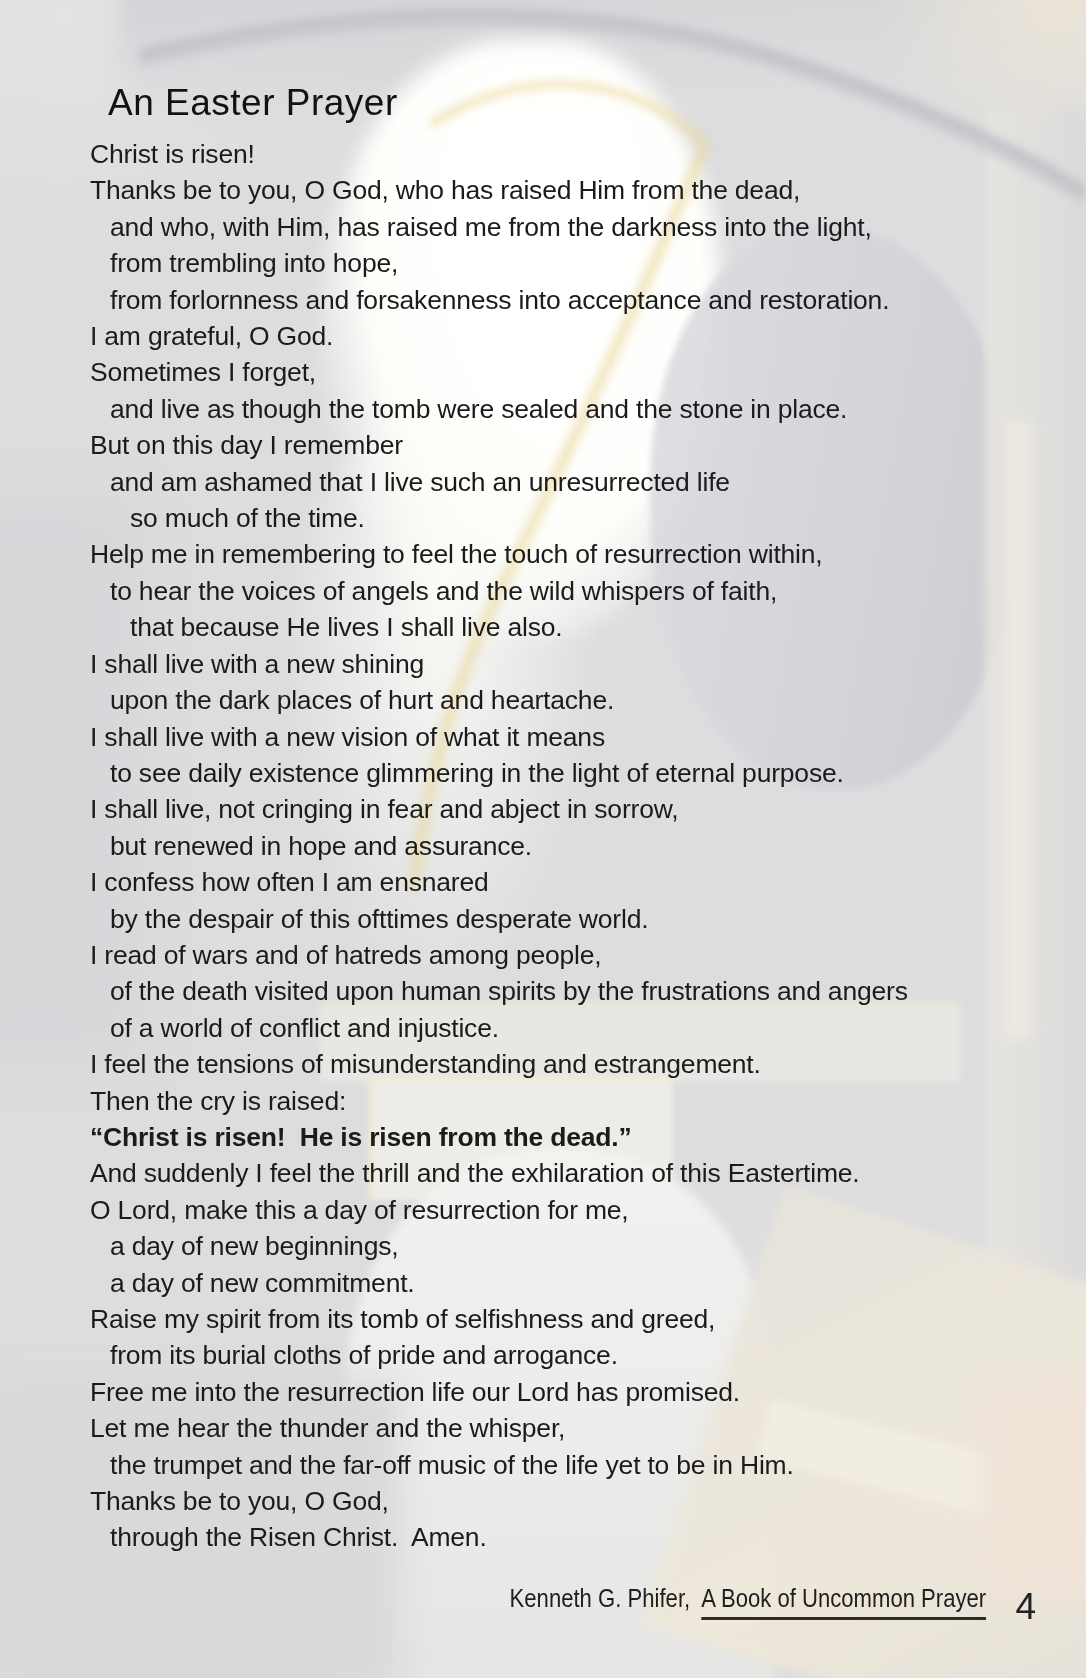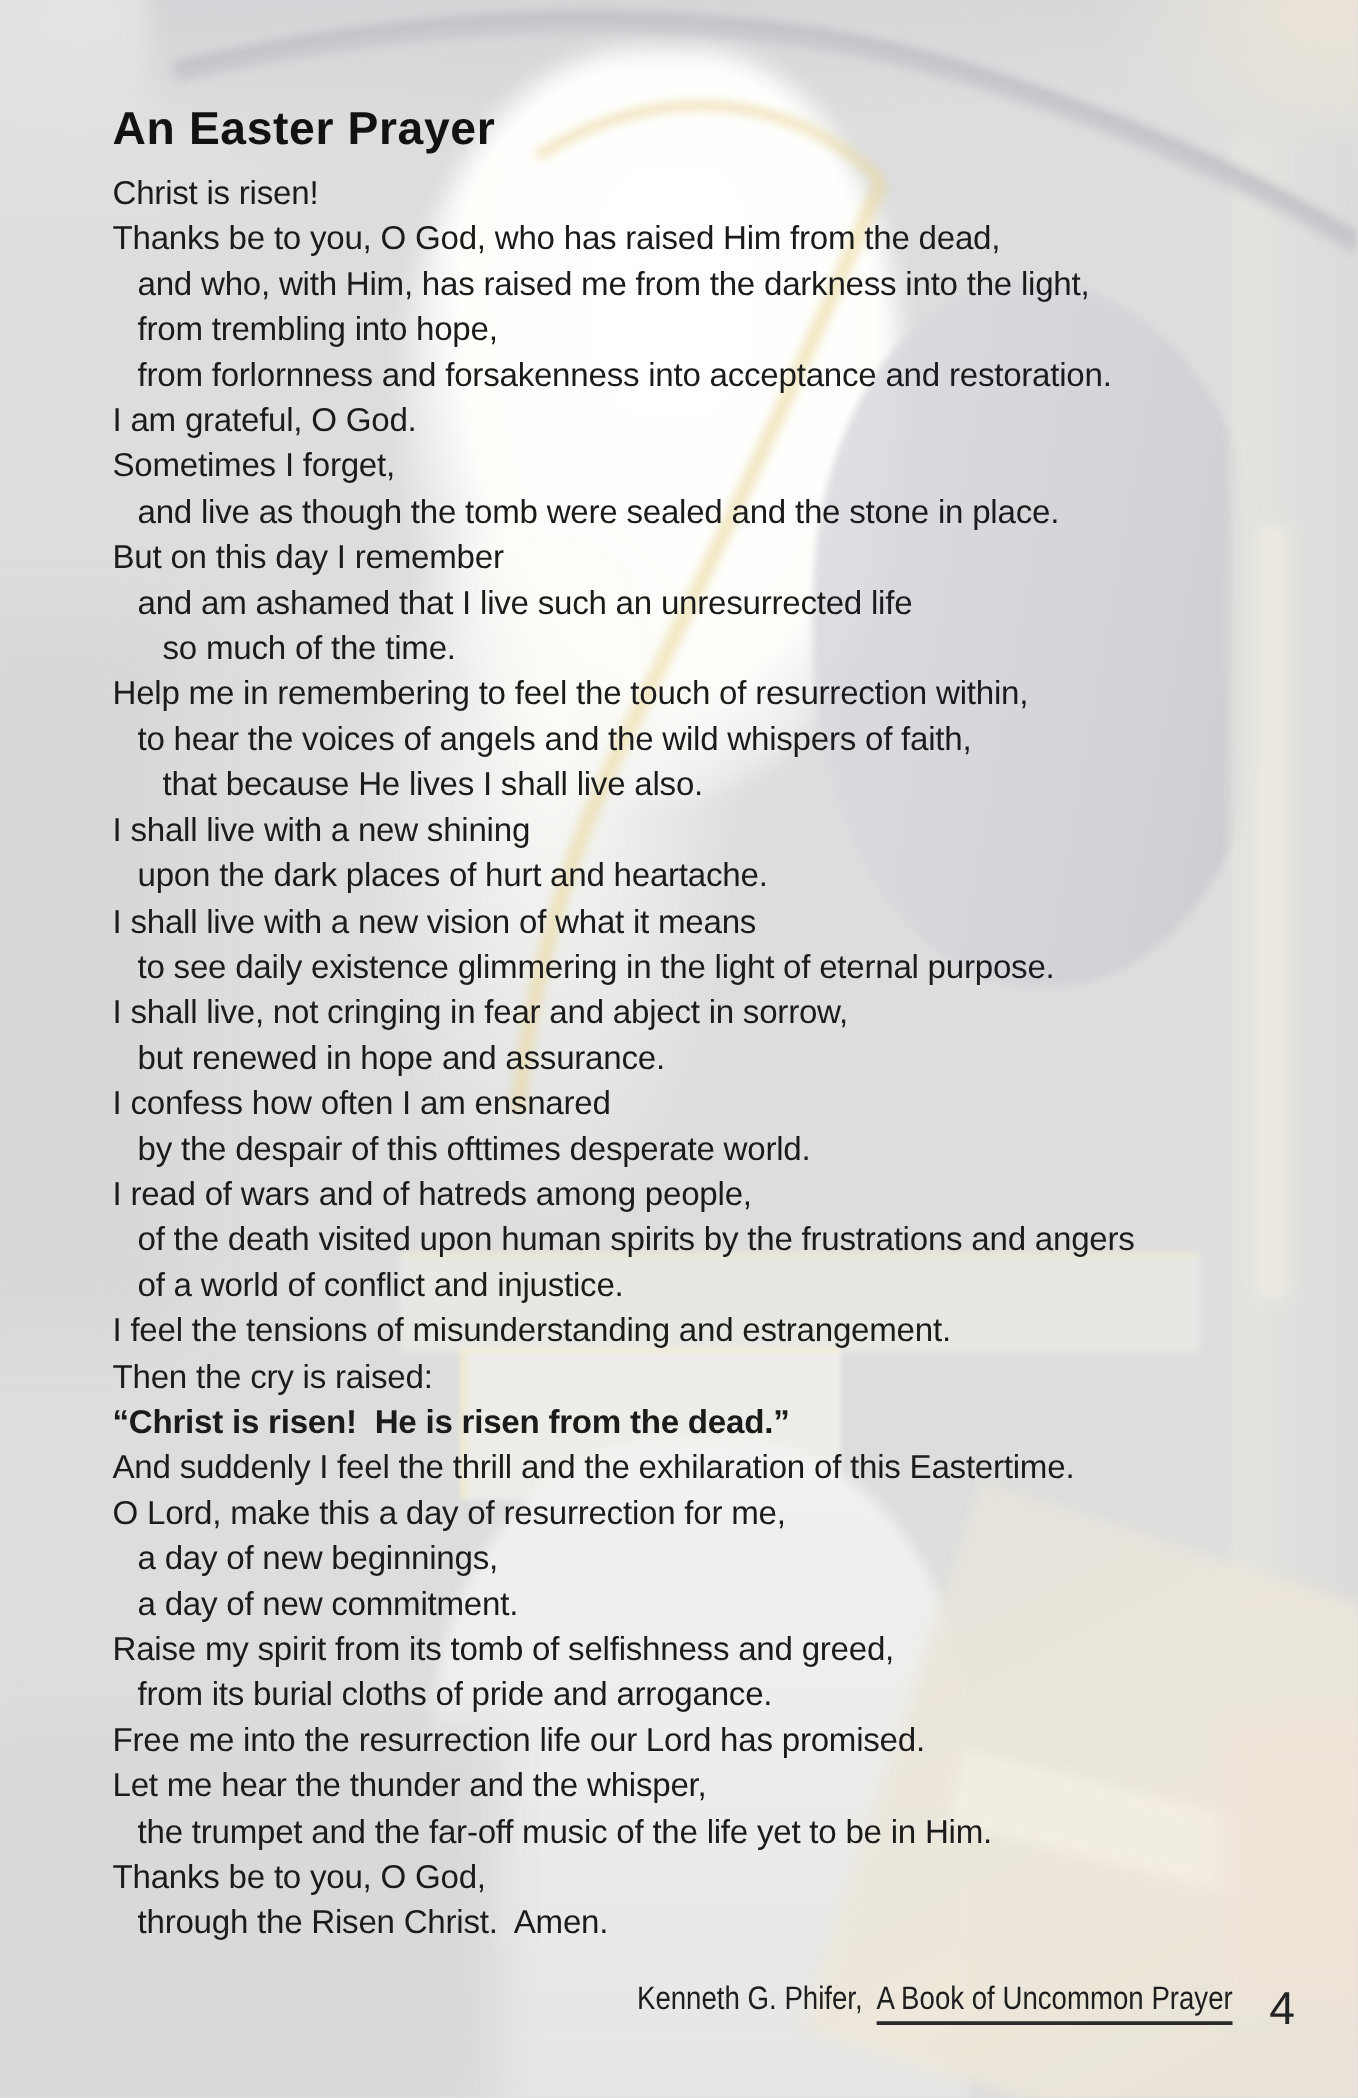--- a/index.html
+++ b/index.html
@@ -58,21 +58,21 @@
   <div class="pink-br"></div>
   <svg class="curves" width="1086" height="1678" viewBox="0 0 1086 1678" style="filter:blur(4px);">
     <path d="M140,58 C380,2 600,6 770,58 C900,98 1010,148 1086,196" fill="none" stroke="rgba(198,199,204,0.9)" stroke-width="16"></path>
     <path d="M140,52 C380,-4 600,0 770,52 C900,92 1010,142 1086,190" fill="none" stroke="rgba(180,182,188,0.7)" stroke-width="4"></path>
     <path d="M430,125 C520,66 630,70 705,145" fill="none" stroke="rgba(233,215,152,0.55)" stroke-width="9"></path>
     <path d="M705,145 C640,300 560,470 500,590 C450,690 424,790 414,890" fill="none" stroke="rgba(233,215,152,0.55)" stroke-width="12"></path>
   </svg>
 </div>
 
 <div style="position:absolute;left:90px;top:82px;width:952px;">
-  <h1 style="font-size:37px;line-height:41px;font-weight:bold;color:#121212;margin:0 0 13px 0;letter-spacing:.5px;">An Easter Prayer</h1>
+  <h1 style="font-size:37px;line-height:41px;font-weight:normal;color:#121212;margin:0 0 13px 18px;letter-spacing:.5px;">An Easter Prayer</h1>
   <div id="poem-lines" style="font-size:26.5px;line-height:36.4px;color:#1b1b1b;white-space:pre-wrap;letter-spacing:-0.2px;"><div style="padding-left: 0px;">Christ is risen!</div><div style="padding-left: 0px;">Thanks be to you, O God, who has raised Him from the dead,</div><div style="padding-left: 20px;">and who, with Him, has raised me from the darkness into the light,</div><div style="padding-left: 20px;">from trembling into hope,</div><div style="padding-left: 20px;">from forlornness and forsakenness into acceptance and restoration.</div><div style="padding-left: 0px;">I am grateful, O God.</div><div style="padding-left: 0px;">Sometimes I forget,</div><div style="padding-left: 20px;">and live as though the tomb were sealed and the stone in place.</div><div style="padding-left: 0px;">But on this day I remember</div><div style="padding-left: 20px;">and am ashamed that I live such an unresurrected life</div><div style="padding-left: 40px;">so much of the time.</div><div style="padding-left: 0px;">Help me in remembering to feel the touch of resurrection within,</div><div style="padding-left: 20px;">to hear the voices of angels and the wild whispers of faith,</div><div style="padding-left: 40px;">that because He lives I shall live also.</div><div style="padding-left: 0px;">I shall live with a new shining</div><div style="padding-left: 20px;">upon the dark places of hurt and heartache.</div><div style="padding-left: 0px;">I shall live with a new vision of what it means</div><div style="padding-left: 20px;">to see daily existence glimmering in the light of eternal purpose.</div><div style="padding-left: 0px;">I shall live, not cringing in fear and abject in sorrow,</div><div style="padding-left: 20px;">but renewed in hope and assurance.</div><div style="padding-left: 0px;">I confess how often I am ensnared</div><div style="padding-left: 20px;">by the despair of this ofttimes desperate world.</div><div style="padding-left: 0px;">I read of wars and of hatreds among people,</div><div style="padding-left: 20px;">of the death visited upon human spirits by the frustrations and angers</div><div style="padding-left: 20px;">of a world of conflict and injustice.</div><div style="padding-left: 0px;">I feel the tensions of misunderstanding and estrangement.</div><div style="padding-left: 0px;">Then the cry is raised:</div><div style="padding-left: 0px; font-weight: bold;">“Christ is risen!  He is risen from the dead.”</div><div style="padding-left: 0px;">And suddenly I feel the thrill and the exhilaration of this Eastertime.</div><div style="padding-left: 0px;">O Lord, make this a day of resurrection for me,</div><div style="padding-left: 20px;">a day of new beginnings,</div><div style="padding-left: 20px;">a day of new commitment.</div><div style="padding-left: 0px;">Raise my spirit from its tomb of selfishness and greed,</div><div style="padding-left: 20px;">from its burial cloths of pride and arrogance.</div><div style="padding-left: 0px;">Free me into the resurrection life our Lord has promised.</div><div style="padding-left: 0px;">Let me hear the thunder and the whisper,</div><div style="padding-left: 20px;">the trumpet and the far-off music of the life yet to be in Him.</div><div style="padding-left: 0px;">Thanks be to you, O God,</div><div style="padding-left: 20px;">through the Risen Christ.  Amen.</div></div>
 </div>
 
 <div style="position:absolute;right:100px;top:1552px;font-size:26px;color:#1e1e1e;white-space:pre;transform:scaleX(.85);transform-origin:100% 50%;">
   <span>Kenneth G. Phifer,  </span><span style="border-bottom:3px solid #2b2b2b;padding-bottom:4px;">A Book of Uncommon Prayer</span>
 </div>
 
 <div style="position:absolute;right:50px;top:1586px;font-size:37px;color:#222;">4</div>
 
 </body></html>

